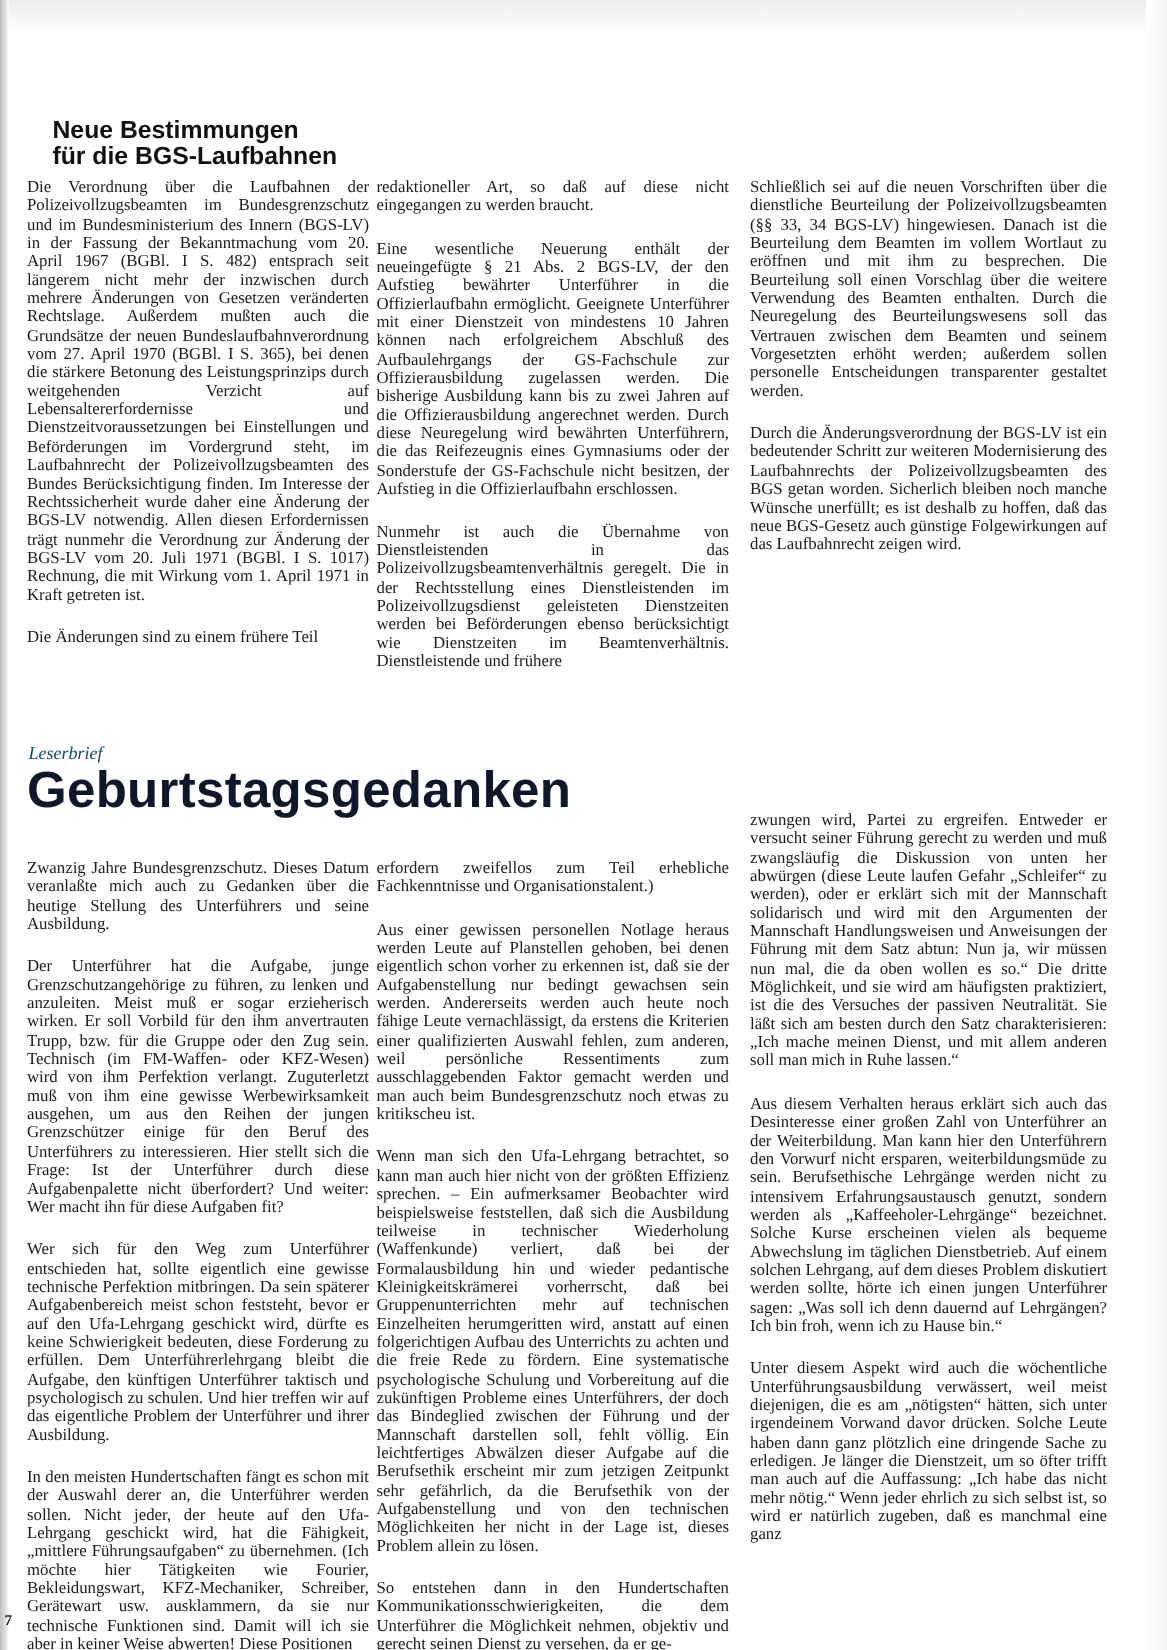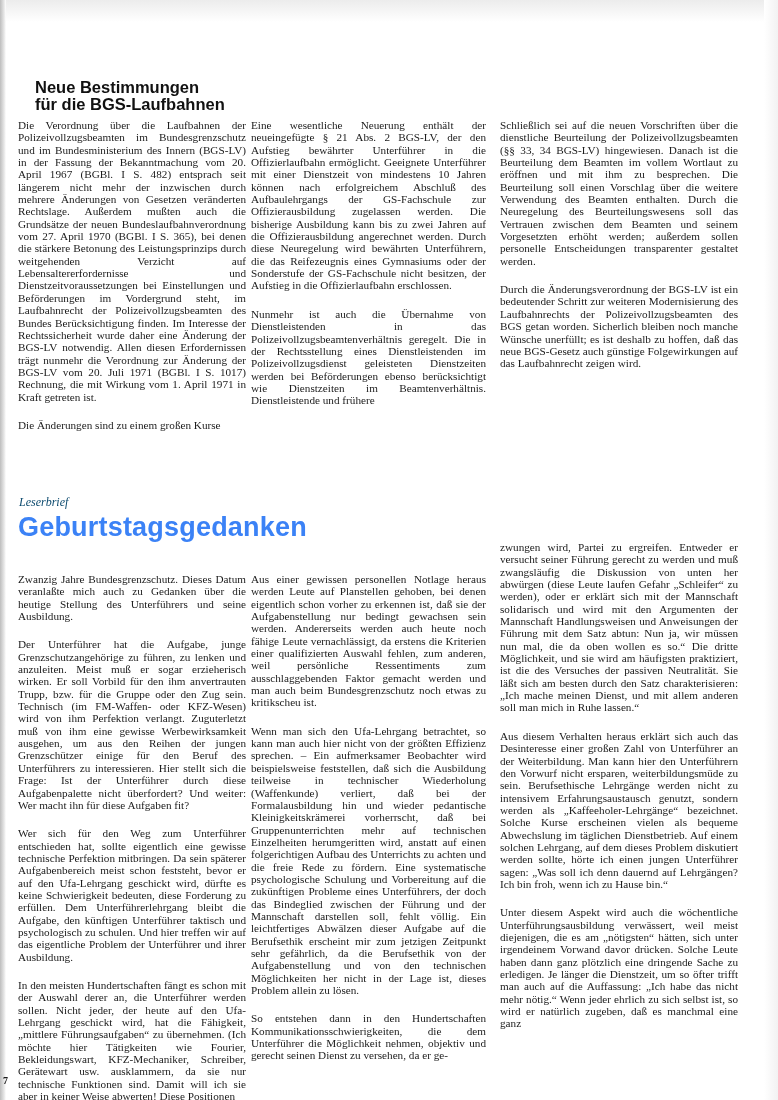--- a/index.html
+++ b/index.html
@@ -24,21 +24,21 @@
     font-family: "Liberation Sans", "DejaVu Sans", sans-serif; font-weight: bold;
     font-size: 16.5px; line-height: 17px; color: #111;
   }
   .kicker {
     position: absolute; left: 18px; top: 494px; margin: 1px;
     font-family: "Liberation Serif", serif; font-style: italic; font-size: 12px; color: #0c4a6e;
   }
   .headline2 {
     position: absolute; left: 18px; top: 512px; margin: 0;
     font-family: "Liberation Sans", "DejaVu Sans", sans-serif; font-weight: bold;
-    font-size: 27px; line-height: 30px; color: #3b82f6; letter-spacing: 0.2px;
+    font-size: 34px; line-height: 30px; color: #0f172a; letter-spacing: 0.2px;
   }
   .col {
     position: absolute; font-size: 11.2px; line-height: 12.35px; text-align: justify;
     hyphens: manual;
   }
   .col p { margin: 16px 0 8px 0; }
   .a1c1 { left: 18px; top: 103px; width: 228px; }
   .a1c2 { left: 251px; top: 103px; width: 235px; }
   .a1c3 { left: 500px; top: 103px; width: 238px; }
   .a2c1 { left: 18px; top: 557px; width: 228px; }
@@ -56,42 +56,44 @@
 <div class="scan-edge-left"></div>
 <div class="scan-edge-right"></div>
 
 <article>
   <h1 class="headline1">
     <span>Neue Bestimmungen</span><br>
     <span>für die BGS-Laufbahnen</span>
   </h1>
   <div class="col a1c1">
     <p>Die Verordnung über die Laufbahnen der Polizeivollzugsbeamten im Bundesgrenzschutz und im Bundesministerium des Innern (BGS-LV) in der Fassung der Bekanntmachung vom 20. April 1967 (BGBl. I S. 482) entsprach seit längerem nicht mehr der inzwischen durch mehrere Änderungen von Gesetzen veränderten Rechtslage. Außerdem mußten auch die Grundsätze der neuen Bundeslaufbahnverordnung vom 27. April 1970 (BGBl. I S. 365), bei denen die stärkere Betonung des Leistungsprinzips durch weitgehenden Verzicht auf Lebensaltererfordernisse und Dienstzeitvoraussetzungen bei Einstellungen und Beförderungen im Vordergrund steht, im Laufbahnrecht der Polizeivollzugsbeamten des Bundes Berücksichtigung finden. Im Interesse der Rechtssicherheit wurde daher eine Änderung der BGS-LV notwendig. Allen diesen Erfordernissen trägt nunmehr die Verordnung zur Änderung der BGS-LV vom 20. Juli 1971 (BGBl. I S. 1017) Rechnung, die mit Wirkung vom 1. April 1971 in Kraft getreten ist.</p>
-    <p>Die Änderungen sind zu einem großen Kurse</p>
+    <p>Die Änderungen sind zu einem frühere Teil</p>
   </div>
   <div class="col a1c2">
+    <p>redaktioneller Art, so daß auf diese nicht eingegangen zu werden braucht.</p>
     <p>Eine wesentliche Neuerung enthält der neueingefügte § 21 Abs. 2 BGS-LV, der den Aufstieg bewährter Unterführer in die Offizierlaufbahn ermöglicht. Geeignete Unterführer mit einer Dienstzeit von mindestens 10 Jahren können nach erfolgreichem Abschluß des Aufbaulehrgangs der GS-Fachschule zur Offizierausbildung zugelassen werden. Die bisherige Ausbildung kann bis zu zwei Jahren auf die Offizierausbildung angerechnet werden. Durch diese Neuregelung wird bewährten Unterführern, die das Reifezeugnis eines Gymnasiums oder der Sonderstufe der GS-Fachschule nicht besitzen, der Aufstieg in die Offizierlaufbahn erschlossen.</p>
     <p>Nunmehr ist auch die Übernahme von Dienstleistenden in das Polizeivollzugsbeamtenverhältnis geregelt. Die in der Rechtsstellung eines Dienstleistenden im Polizeivollzugsdienst geleisteten Dienstzeiten werden bei Beförderungen ebenso berücksichtigt wie Dienstzeiten im Beamtenverhältnis. Dienstleistende und frühere</p>
   </div>
   <div class="col a1c3">
     <p>Schließlich sei auf die neuen Vorschriften über die dienstliche Beurteilung der Polizeivollzugsbeamten (§§ 33, 34 BGS-LV) hingewiesen. Danach ist die Beurteilung dem Beamten im vollem Wortlaut zu eröffnen und mit ihm zu besprechen. Die Beurteilung soll einen Vorschlag über die weitere Verwendung des Beamten enthalten. Durch die Neuregelung des Beurteilungswesens soll das Vertrauen zwischen dem Beamten und seinem Vorgesetzten erhöht werden; außerdem sollen personelle Entscheidungen transparenter gestaltet werden.</p>
     <p>Durch die Änderungsverordnung der BGS-LV ist ein bedeutender Schritt zur weiteren Modernisierung des Laufbahnrechts der Polizeivollzugsbeamten des BGS getan worden. Sicherlich bleiben noch manche Wünsche unerfüllt; es ist deshalb zu hoffen, daß das neue BGS-Gesetz auch günstige Folgewirkungen auf das Laufbahnrecht zeigen wird.</p>
   </div>
 </article>
 
 <article>
   <div class="kicker">Leserbrief</div>
   <h1 class="headline2">Geburtstagsgedanken</h1>
   <div class="col a2c1">
     <p>Zwanzig Jahre Bundesgrenzschutz. Dieses Datum veranlaßte mich auch zu Gedanken über die heutige Stellung des Unterführers und seine Ausbildung.</p>
     <p>Der Unterführer hat die Aufgabe, junge Grenzschutzangehörige zu führen, zu lenken und anzuleiten. Meist muß er sogar erzieherisch wirken. Er soll Vorbild für den ihm anvertrauten Trupp, bzw. für die Gruppe oder den Zug sein. Technisch (im FM-Waffen- oder KFZ-Wesen) wird von ihm Perfektion verlangt. Zuguterletzt muß von ihm eine gewisse Werbewirksamkeit ausgehen, um aus den Reihen der jungen Grenzschützer einige für den Beruf des Unterführers zu interessieren. Hier stellt sich die Frage: Ist der Unterführer durch diese Aufgabenpalette nicht überfordert? Und weiter: Wer macht ihn für diese Aufgaben fit?</p>
     <p>Wer sich für den Weg zum Unterführer entschieden hat, sollte eigentlich eine gewisse technische Perfektion mitbringen. Da sein späterer Aufgabenbereich meist schon feststeht, bevor er auf den Ufa-Lehrgang geschickt wird, dürfte es keine Schwierigkeit bedeuten, diese Forderung zu erfüllen. Dem Unterführerlehrgang bleibt die Aufgabe, den künftigen Unterführer taktisch und psychologisch zu schulen. Und hier treffen wir auf das eigentliche Problem der Unterführer und ihrer Ausbildung.</p>
     <p>In den meisten Hundertschaften fängt es schon mit der Auswahl derer an, die Unterführer werden sollen. Nicht jeder, der heute auf den Ufa-Lehrgang geschickt wird, hat die Fähigkeit, „mittlere Führungsaufgaben“ zu übernehmen. (Ich möchte hier Tätigkeiten wie Fourier, Bekleidungswart, KFZ-Mechaniker, Schreiber, Gerätewart usw. ausklammern, da sie nur technische Funktionen sind. Damit will ich sie aber in keiner Weise abwerten! Diese Positionen</p>
   </div>
   <div class="col a2c2">
+    <p>erfordern zweifellos zum Teil erhebliche Fachkenntnisse und Organisationstalent.)</p>
     <p>Aus einer gewissen personellen Notlage heraus werden Leute auf Planstellen gehoben, bei denen eigentlich schon vorher zu erkennen ist, daß sie der Aufgabenstellung nur bedingt gewachsen sein werden. Andererseits werden auch heute noch fähige Leute vernachlässigt, da erstens die Kriterien einer qualifizierten Auswahl fehlen, zum anderen, weil persönliche Ressentiments zum ausschlaggebenden Faktor gemacht werden und man auch beim Bundesgrenzschutz noch etwas zu kritikscheu ist.</p>
     <p>Wenn man sich den Ufa-Lehrgang betrachtet, so kann man auch hier nicht von der größten Effizienz sprechen. – Ein aufmerksamer Beobachter wird beispielsweise feststellen, daß sich die Ausbildung teilweise in technischer Wiederholung (Waffenkunde) verliert, daß bei der Formalausbildung hin und wieder pedantische Kleinigkeitskrämerei vorherrscht, daß bei Gruppenunterrichten mehr auf technischen Einzelheiten herumgeritten wird, anstatt auf einen folgerichtigen Aufbau des Unterrichts zu achten und die freie Rede zu fördern. Eine systematische psychologische Schulung und Vorbereitung auf die zukünftigen Probleme eines Unterführers, der doch das Bindeglied zwischen der Führung und der Mannschaft darstellen soll, fehlt völlig. Ein leichtfertiges Abwälzen dieser Aufgabe auf die Berufsethik erscheint mir zum jetzigen Zeitpunkt sehr gefährlich, da die Berufsethik von der Aufgabenstellung und von den technischen Möglichkeiten her nicht in der Lage ist, dieses Problem allein zu lösen.</p>
     <p>So entstehen dann in den Hundertschaften Kommunikationsschwierigkeiten, die dem Unterführer die Möglichkeit nehmen, objektiv und gerecht seinen Dienst zu versehen, da er ge-</p>
   </div>
   <div class="col a2c3">
     <p>zwungen wird, Partei zu ergreifen. Entweder er versucht seiner Führung gerecht zu werden und muß zwangsläufig die Diskussion von unten her abwürgen (diese Leute laufen Gefahr „Schleifer“ zu werden), oder er erklärt sich mit der Mannschaft solidarisch und wird mit den Argumenten der Mannschaft Handlungsweisen und Anweisungen der Führung mit dem Satz abtun: Nun ja, wir müssen nun mal, die da oben wollen es so.“ Die dritte Möglichkeit, und sie wird am häufigsten praktiziert, ist die des Versuches der passiven Neutralität. Sie läßt sich am besten durch den Satz charakterisieren: „Ich mache meinen Dienst, und mit allem anderen soll man mich in Ruhe lassen.“</p>
     <p>Aus diesem Verhalten heraus erklärt sich auch das Desinteresse einer großen Zahl von Unterführer an der Weiterbildung. Man kann hier den Unterführern den Vorwurf nicht ersparen, weiterbildungsmüde zu sein. Berufsethische Lehrgänge werden nicht zu intensivem Erfahrungsaustausch genutzt, sondern werden als „Kaffeeholer-Lehrgänge“ bezeichnet. Solche Kurse erscheinen vielen als bequeme Abwechslung im täglichen Dienstbetrieb. Auf einem solchen Lehrgang, auf dem dieses Problem diskutiert werden sollte, hörte ich einen jungen Unterführer sagen: „Was soll ich denn dauernd auf Lehrgängen? Ich bin froh, wenn ich zu Hause bin.“</p>
     <p>Unter diesem Aspekt wird auch die wöchentliche Unterführungsausbildung verwässert, weil meist diejenigen, die es am „nötigsten“ hätten, sich unter irgendeinem Vorwand davor drücken. Solche Leute haben dann ganz plötzlich eine dringende Sache zu erledigen. Je länger die Dienstzeit, um so öfter trifft man auch auf die Auffassung: „Ich habe das nicht mehr nötig.“ Wenn jeder ehrlich zu sich selbst ist, so wird er natürlich zugeben, daß es manchmal eine ganz</p>
   </div>
 </article>

